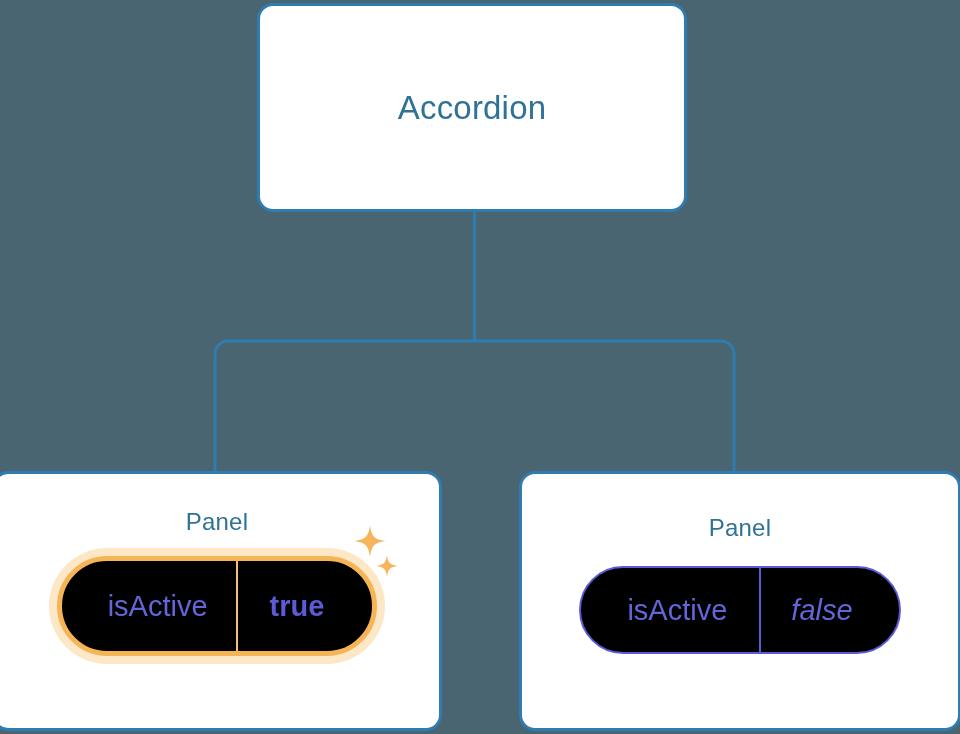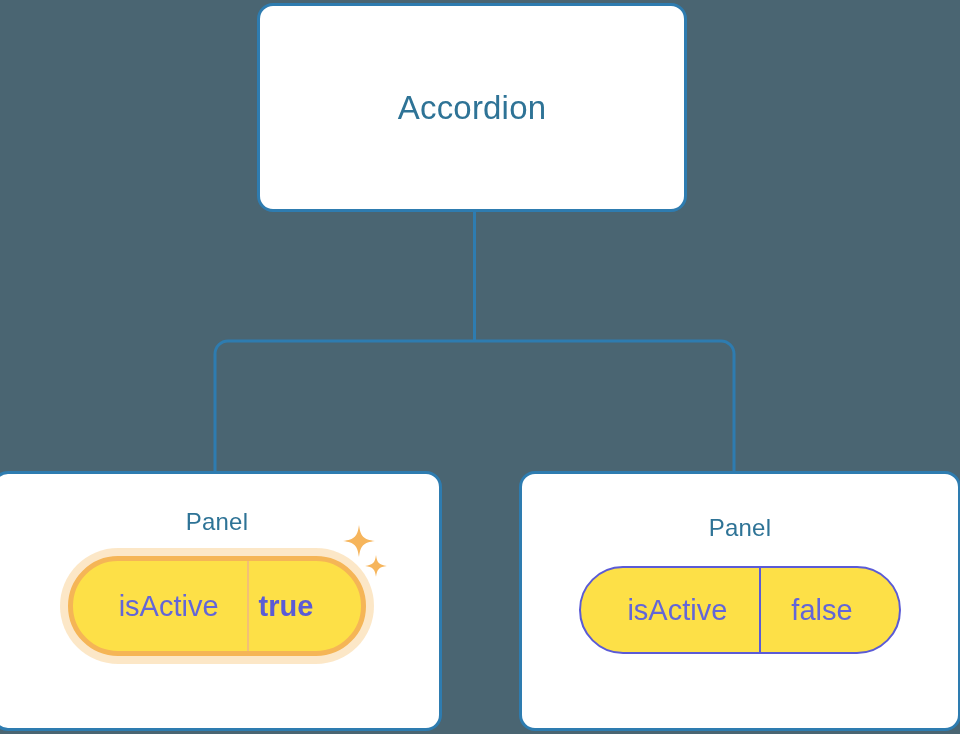--- a/index.html
+++ b/index.html
@@ -91,21 +91,21 @@
   #panel-right-card .pill-wrap {
     margin-top: 26px;
   }
 
   .pill {
     position: relative;
     display: flex;
     align-items: stretch;
     border-radius: 999px;
     box-sizing: border-box;
-    background: #fde047;
+    background: #000000;
     z-index: 2;
   }
 
   .pill-key, .pill-val {
     display: flex;
     align-items: center;
     justify-content: center;
     font-size: 29px;
     line-height: 1;
     color: #6366d8;
@@ -117,34 +117,35 @@
   .pill--plain {
     border: 2px solid #5b5bd6;
     height: 88px;
   }
   .pill--plain .pill-key {
     padding: 0 32px 0 46px;
     border-right: 2px solid #5b5bd6;
   }
   .pill--plain .pill-val {
     padding: 0 46px 0 30px;
+    font-style: italic;
   }
 
   
   .pill--highlight {
     border: 5px solid #f5b556;
     height: 100px;
     box-shadow: 0 0 0 8px rgba(245, 181, 86, 0.33);
   }
   .pill--highlight .pill-key {
     padding: 0 28px 0 46px;
     border-right: 2px solid #f3c076;
   }
   .pill--highlight .pill-val {
-    padding: 0 48px 0 10px;
+    padding: 0 48px 0 32px;
     font-weight: bold;
     color: #5b5bd6;
   }
 
   
   .sparkles {
     position: absolute;
     right: -34px;
     top: -32px;
     width: 62px;

